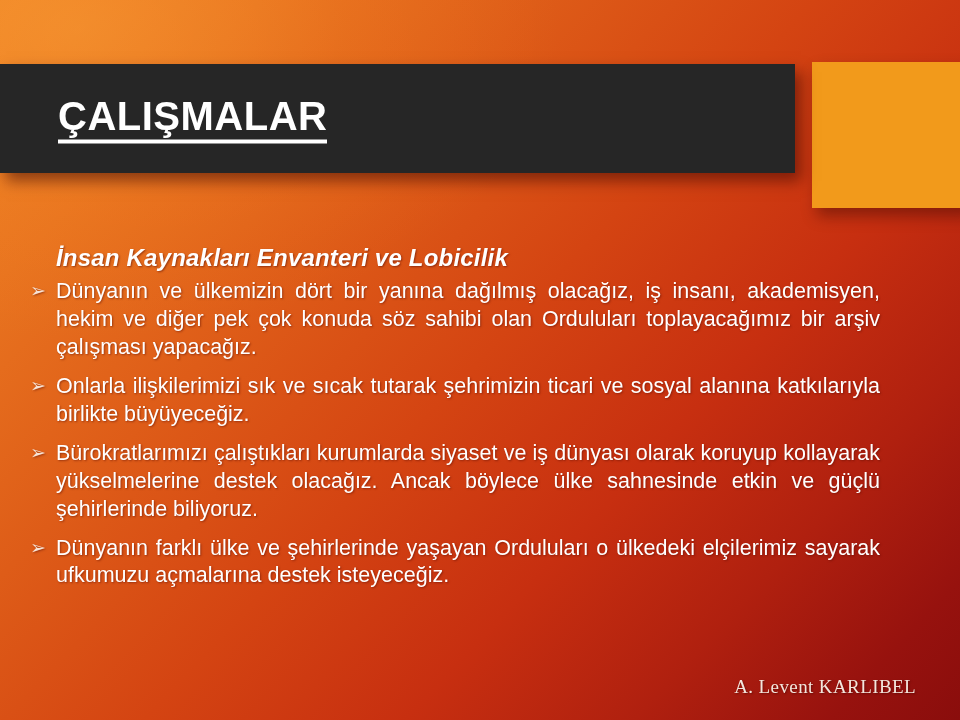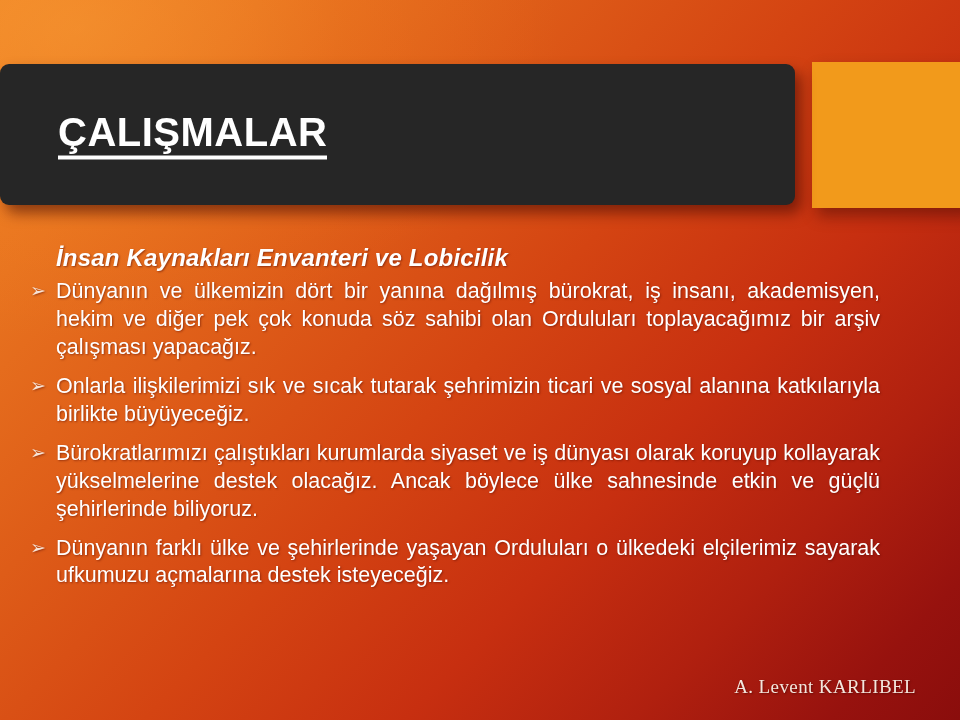--- a/index.html
+++ b/index.html
@@ -36,25 +36,24 @@
                 rgba(0,0,0,0) 72%);
     pointer-events: none;
   }
 
   
   .title-band {
     position: absolute;
     left: 0;
     top: 64px;
     width: 795px;
-    height: 141px;
+    height: 109px;
     background: #262626;
     box-shadow: 6px 8px 14px rgba(60,8,4,0.55);
     z-index: 3;
-    border-radius: 9px;
   }
   .title-text {
     position: absolute;
     left: 58px;
     top: 50%;
     transform: translateY(-50%);
     color: #ffffff;
     font-size: 40px;
     font-weight: bold;
     letter-spacing: 0.5px;
@@ -144,21 +143,21 @@
 
   <div class="accent-block"></div>
 
   <div class="content">
 
     <p class="subtitle">İnsan Kaynakları Envanteri ve Lobicilik</p>
 
     <ul class="bullets">
       <li>
         <span class="bullet-icon">➢</span>
-        <span>Dünyanın ve ülkemizin dört bir yanına dağılmış bürokrat, iş insanı, akademisyen, hekim ve diğer pek çok konuda söz sahibi olan Orduluları toplayacağımız bir arşiv çalışması yapacağız.</span>
+        <span>Dünyanın ve ülkemizin dört bir yanına dağılmış olacağız, iş insanı, akademisyen, hekim ve diğer pek çok konuda söz sahibi olan Orduluları toplayacağımız bir arşiv çalışması yapacağız.</span>
       </li>
       <li>
         <span class="bullet-icon">➢</span>
         <span>Onlarla ilişkilerimizi sık ve sıcak tutarak şehrimizin ticari ve sosyal alanına katkılarıyla birlikte büyüyeceğiz.</span>
       </li>
       <li>
         <span class="bullet-icon">➢</span>
         <span>Bürokratlarımızı çalıştıkları kurumlarda siyaset ve iş dünyası olarak koruyup kollayarak yükselmelerine destek olacağız. Ancak böylece ülke sahnesinde etkin ve güçlü şehirlerinde biliyoruz.</span>
       </li>
       <li>

